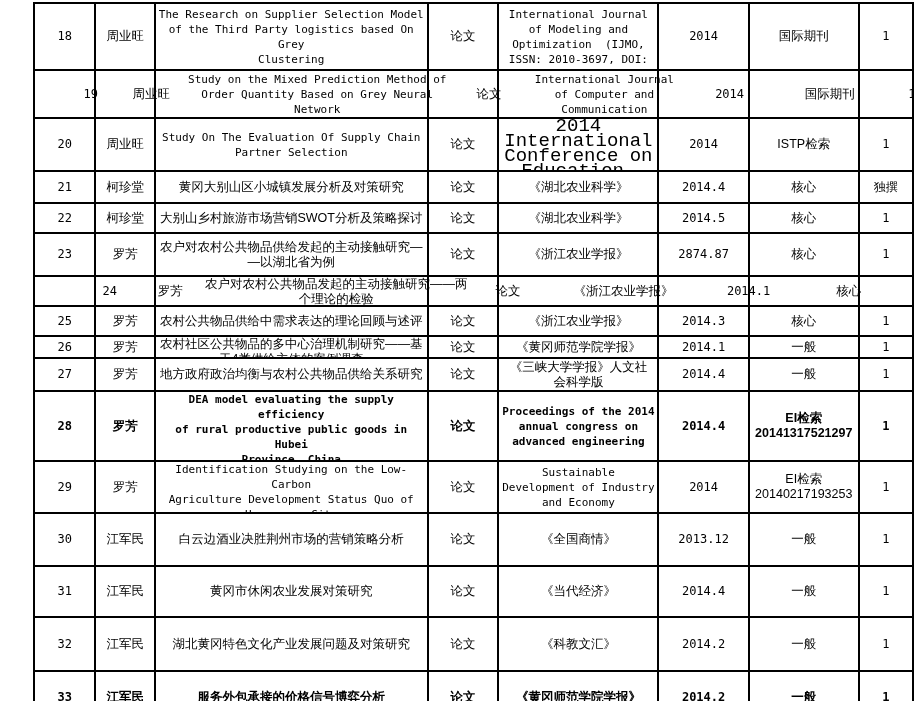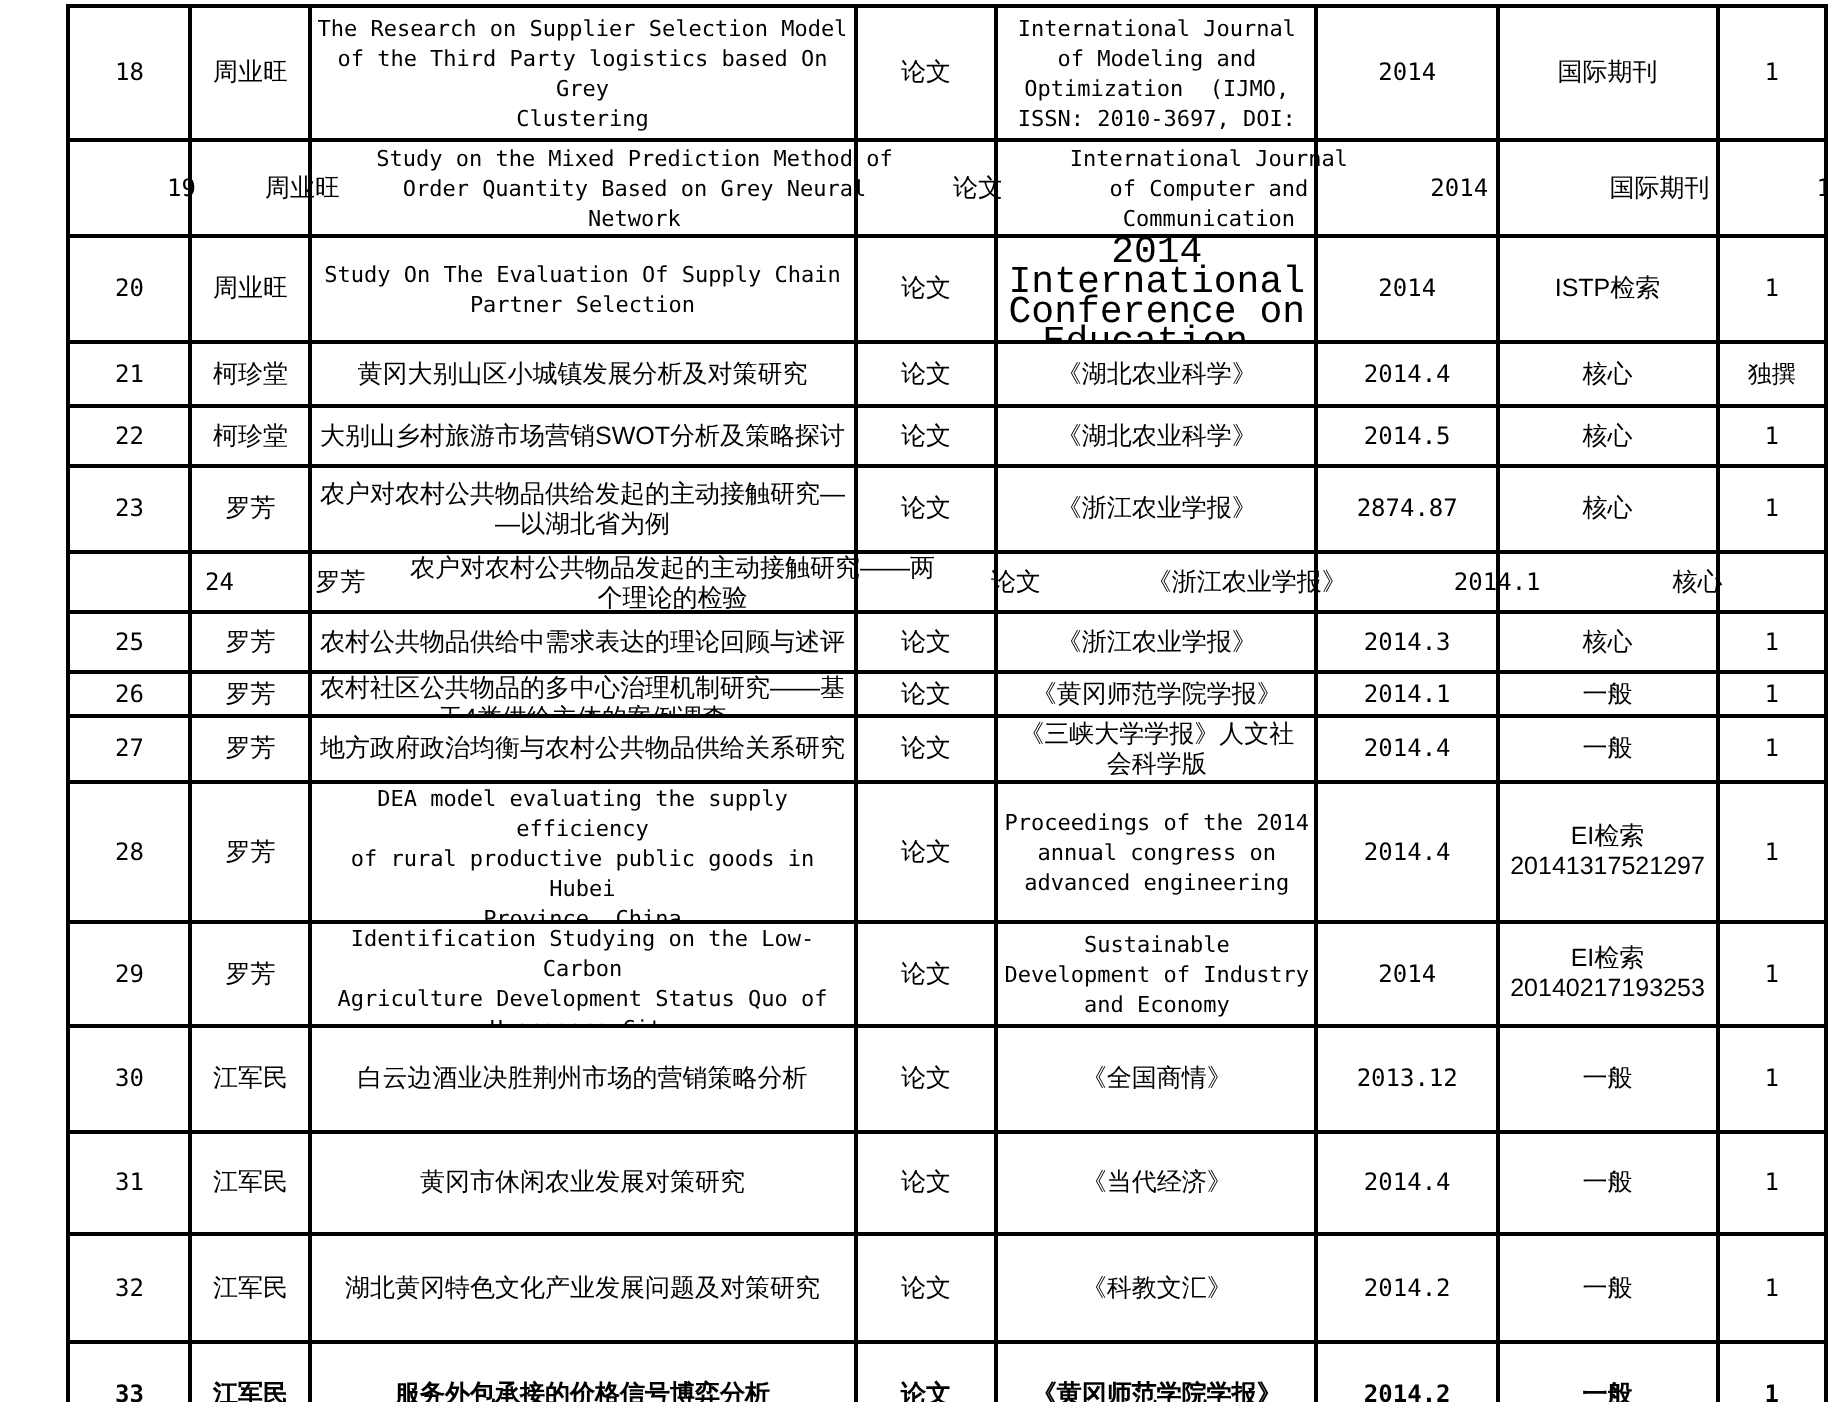--- a/index.html
+++ b/index.html
@@ -37,21 +37,21 @@
   .r0  .cell { height:65px; }
   .r1  .cell { height:46px;margin-left:26px; }
   .r2  .cell { height:51px; }
   .r3  .cell { height:30px; }
   .r4  .cell { height:28px;justify-content:center; }
   .r5  .cell { height:41px; }
   .r6  .cell { height:28px;margin-left:45px; }
   .r7  .cell { height:28px; }
   .r8  .cell { height:20px; }
   .r9  .cell { height:31px; }
-  .r10 .cell { height:68px; }
+  .r10 .cell { height:68px;font-weight:bold; }
   .r11 .cell { height:50px; }
   .r12 .cell { height:51px; }
   .r13 .cell { height:49px; }
   .r14 .cell { height:52px; }
   .r15 .cell { height:50px;font-weight:bold; }
 </style>
 </head>
 <body>
 
 <div class="page">

